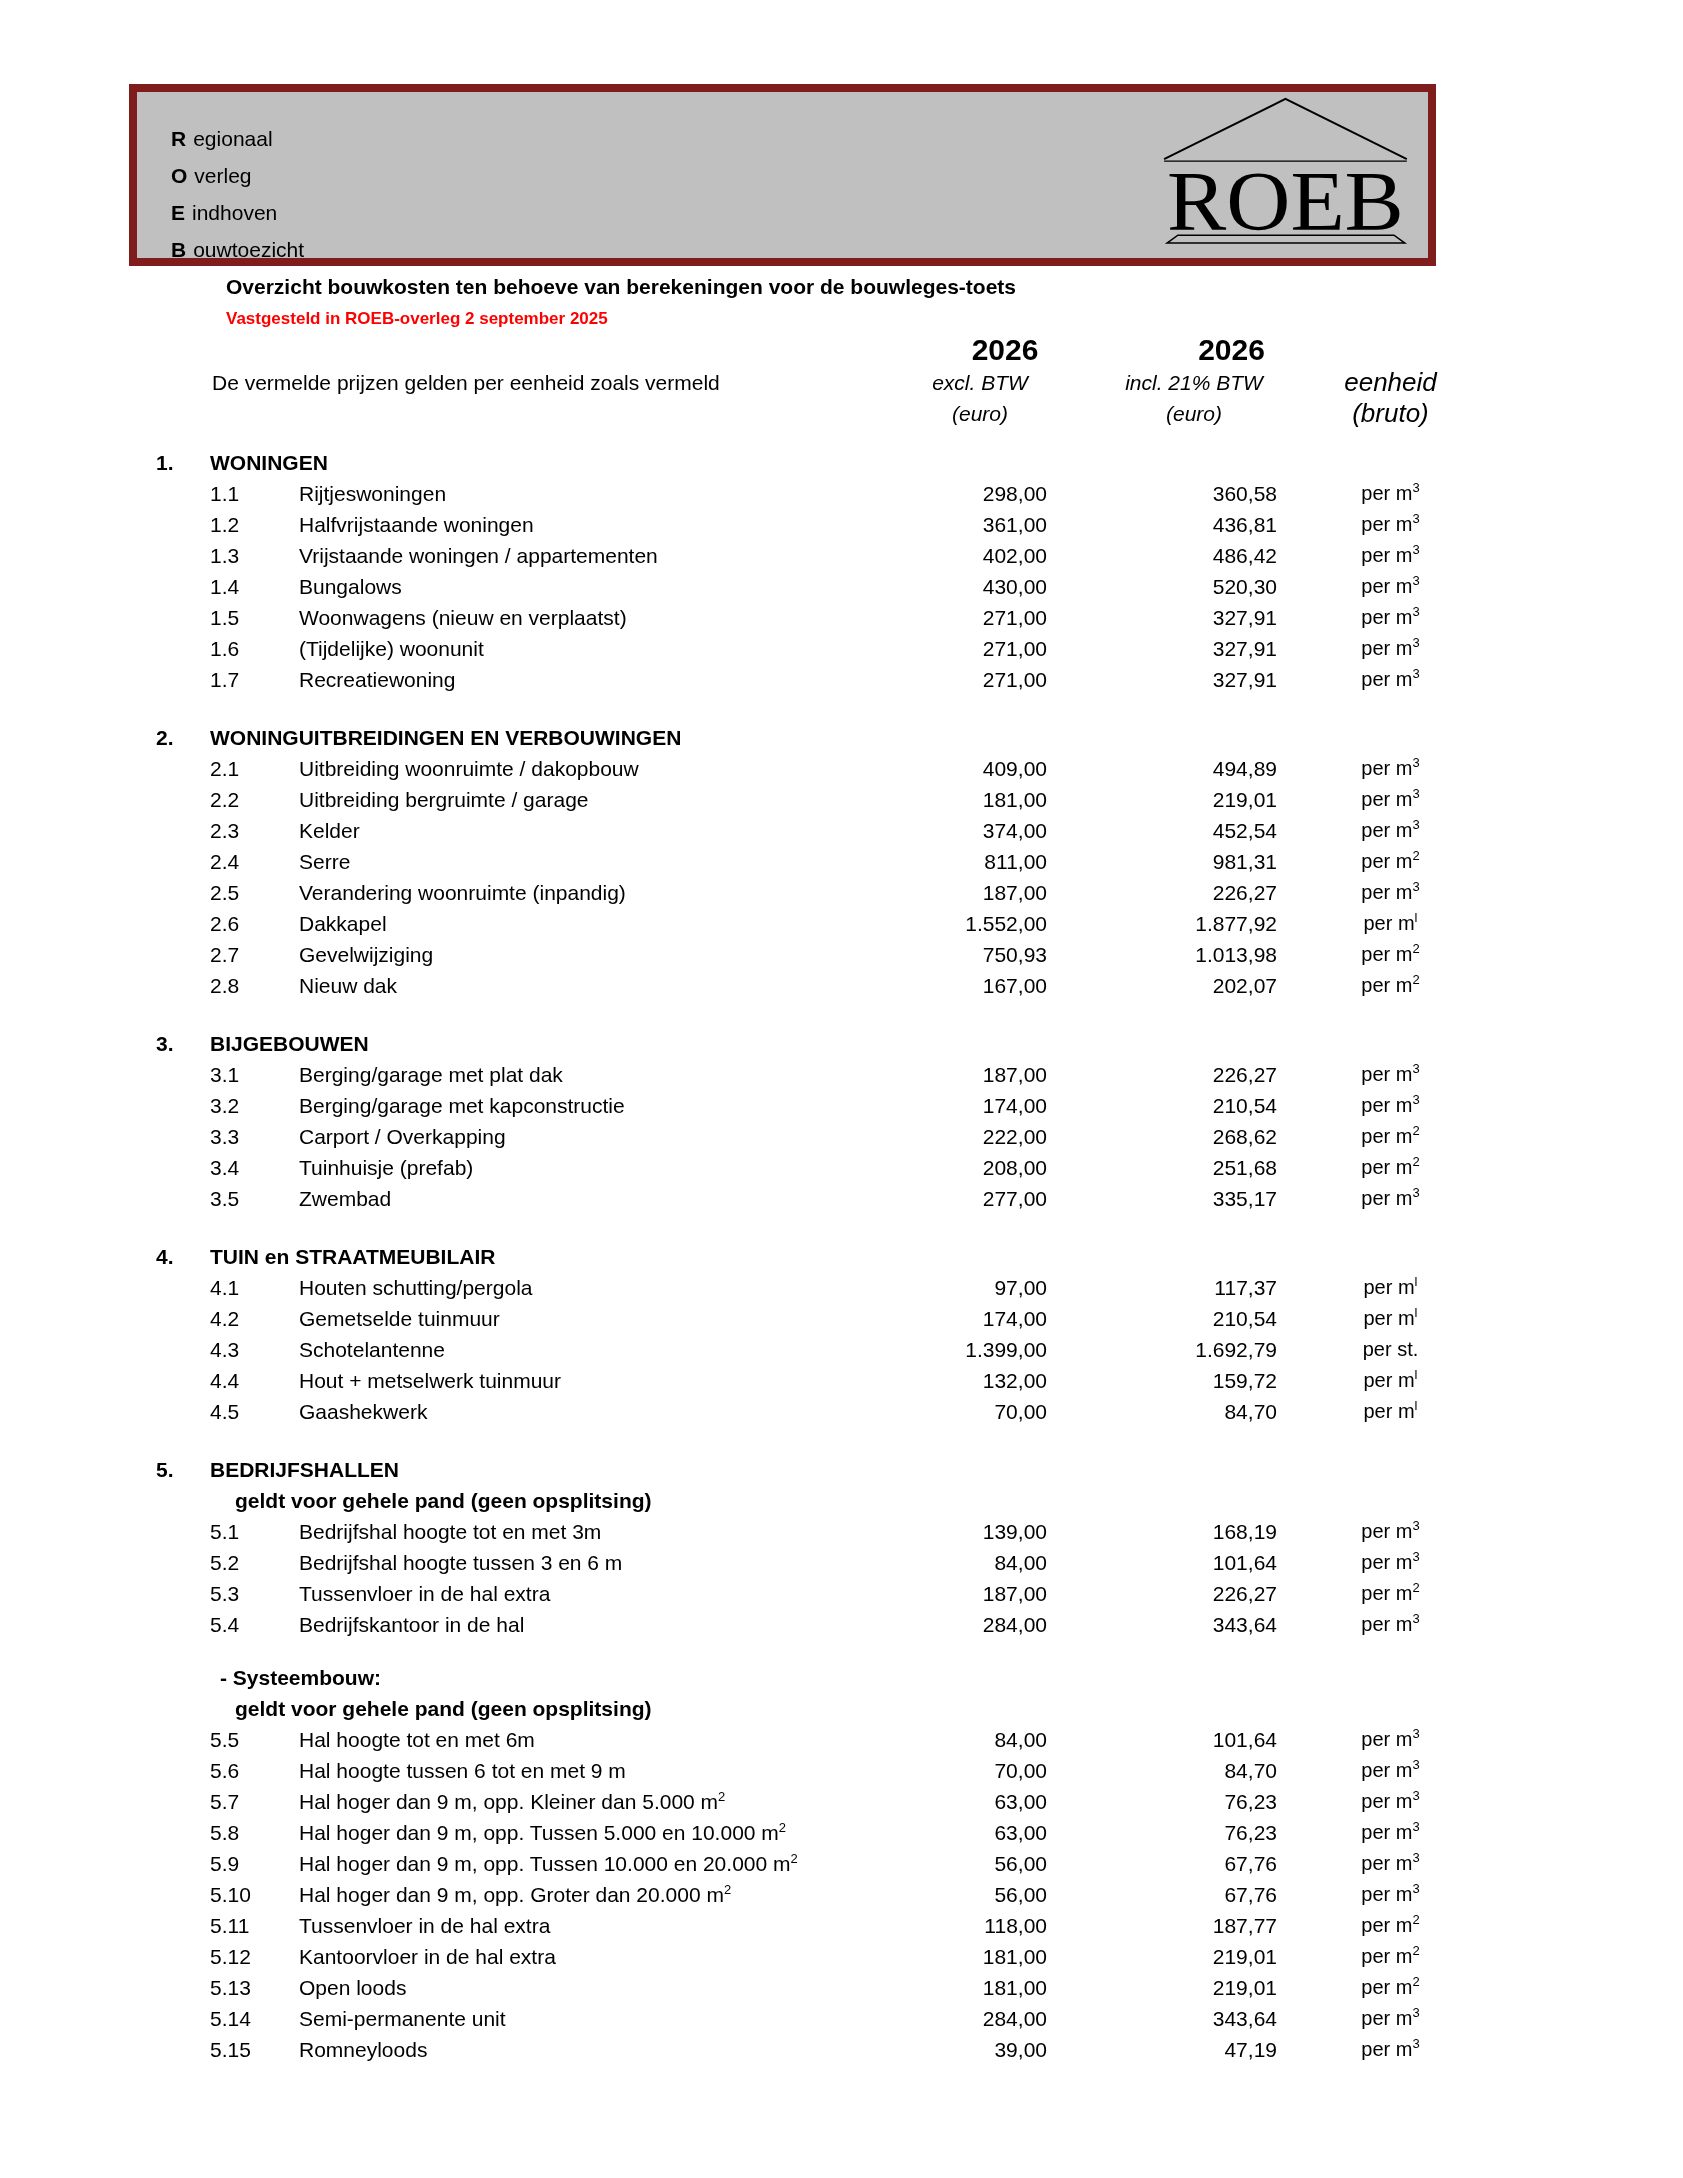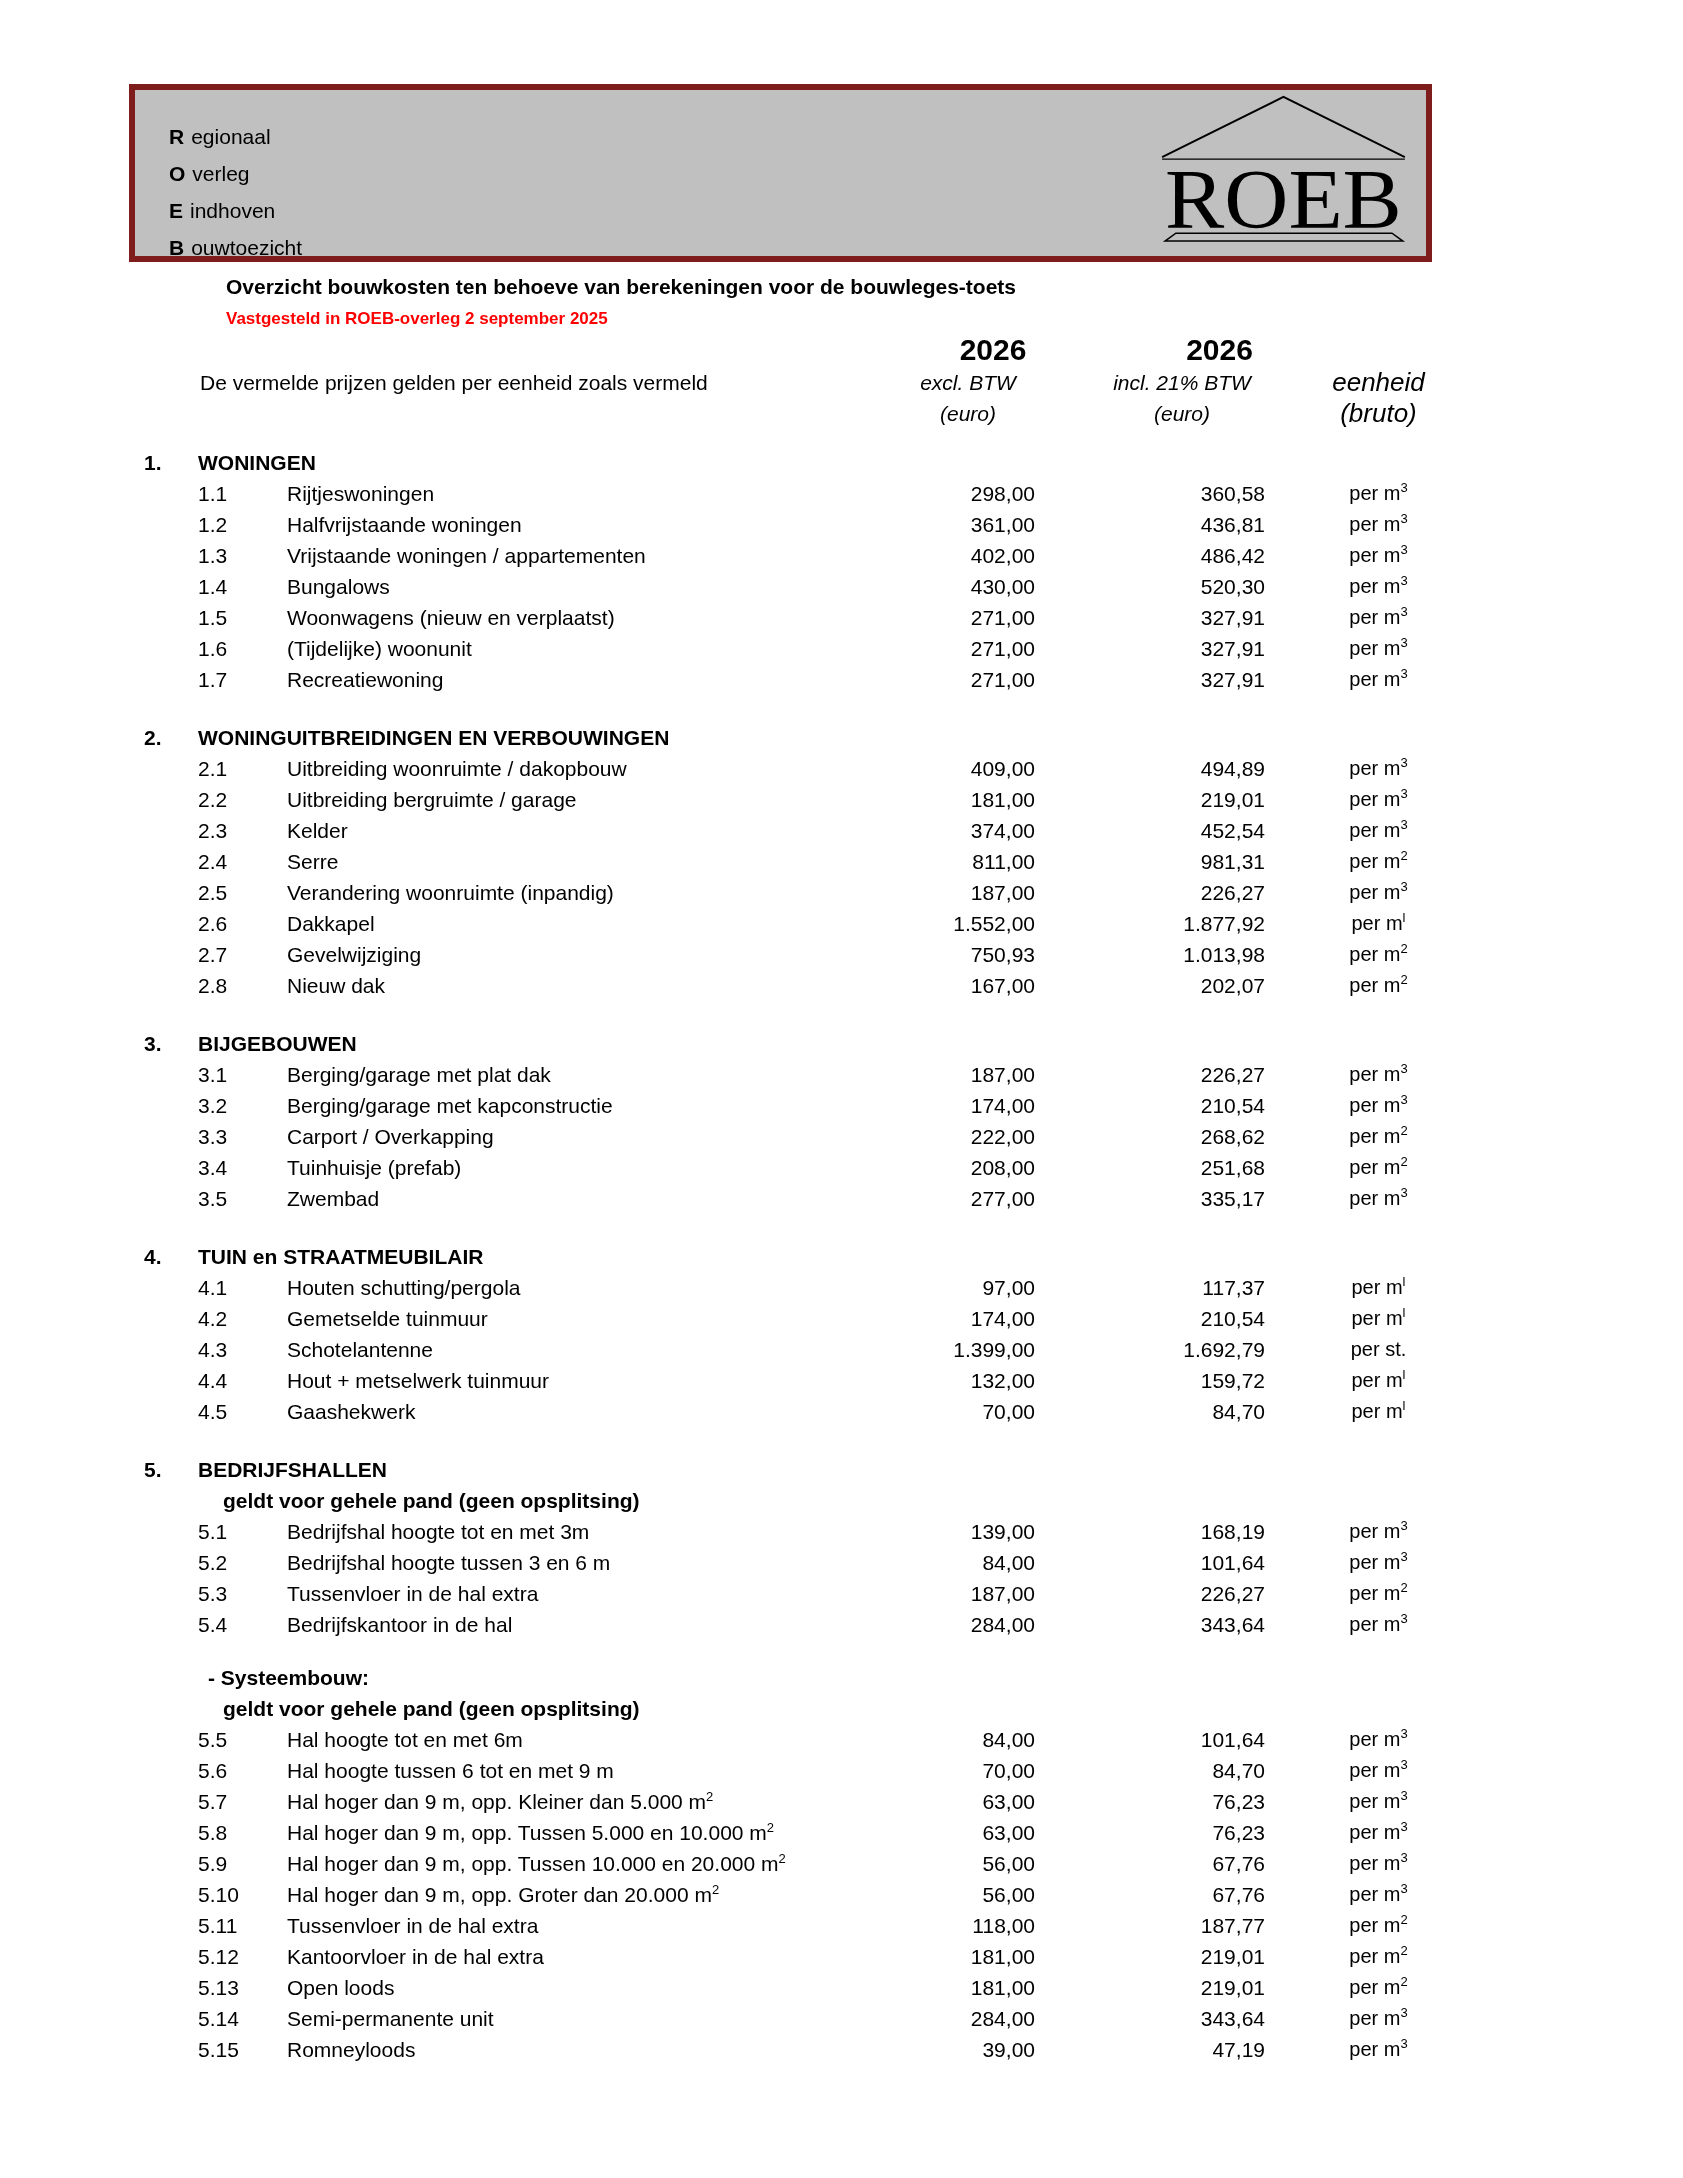--- a/index.html
+++ b/index.html
@@ -3,32 +3,32 @@
 <meta charset="utf-8">
 <style>
   html,body { margin:0; padding:0; }
   body {
     width:1683px; height:2178px; background:#ffffff; position:relative;
     font-family:"Liberation Sans", sans-serif; color:#000000;
   }
   
   .header-box {
     position:absolute; left:129px; top:84px; width:1291px; height:166px;
-    background:#c0c0c0; border:6px solid #7f1d1d;
+    background:#c0c0c0; border:8px solid #7f1d1d;
   }
   .acronym { position:absolute; left:34px; top:28px; font-size:21px; line-height:37px; }
   .acronym .b { font-weight:bold; }
   .acronym .r { margin-left:7px; }
   .logo { position:absolute; right:14px; top:4px; }
   
   .title-block { position:absolute; left:226px; top:271px; }
   .doc-title { font-weight:bold; font-size:21px; line-height:32px; white-space:nowrap; }
   .doc-subtitle { font-weight:bold; font-size:17px; line-height:32px; white-space:nowrap; }
   
-  table.main { position:absolute; left:144px; top:327px; border-collapse:collapse; table-layout:fixed; }
+  table.main { position:absolute; left:156px; top:327px; border-collapse:collapse; table-layout:fixed; }
   td { padding:0; height:31px; font-size:21px; vertical-align:middle; white-space:nowrap; overflow:visible; }
   tr.year-row td { height:40px; vertical-align:bottom; }
   .year { font-size:30px; font-weight:bold; }
   .hc-val  { text-align:center; padding-left:139px; }
   .hi-excl { text-align:center; padding-left:89px;  font-style:italic; }
   .hi-incl { text-align:center; padding-left:64px;  font-style:italic; }
   .hi-unit { text-align:center; padding-left:54px;  font-style:italic; font-size:26px; }
   .intro   { padding-left:56px; }
   .sec-num, .sec-title { font-weight:bold; }
   .sub1 { font-weight:bold; padding-left:10px; }

